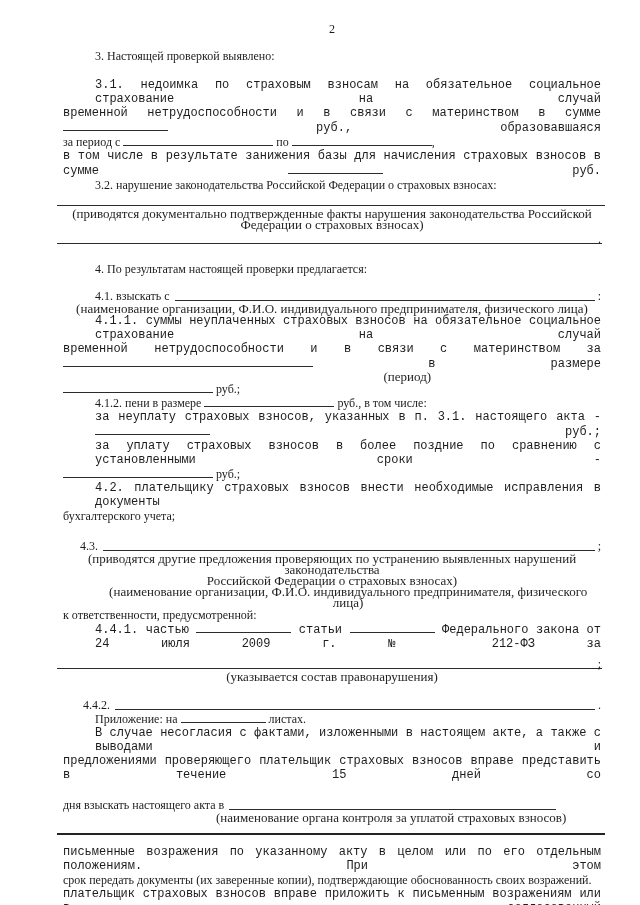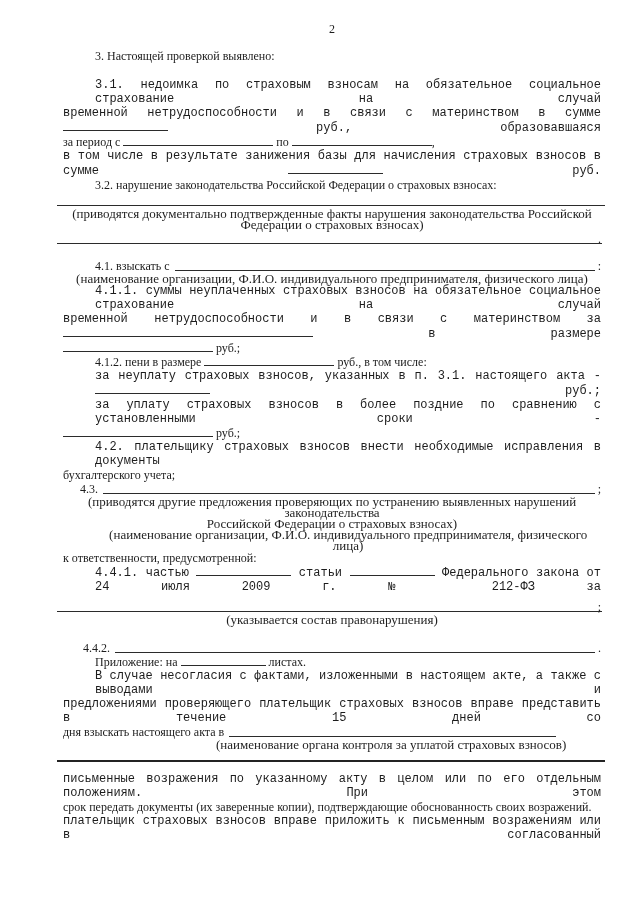--- a/index.html
+++ b/index.html
@@ -25,21 +25,21 @@
 
   
   .jl { text-align:justify; text-align-last:justify;font-family:Liberation Mono, monospace; }
 
   
   .bl { display:inline-block; border-bottom:1px solid #2b2b2b; height:11px; vertical-align:baseline; }
   .w85{width:85px}.w95{width:95px}.w105{width:105px}.w115{width:115px}
   .w130{width:130px}.w140{width:140px}.w150{width:150px}.w250{width:250px}
 
   
-  .flexline { display:flex; }
+  .flexline { display:flex;margin-top:16px; }
   .flexline .nw { white-space:nowrap; }
   .fb { flex:1; border-bottom:1px solid #2b2b2b; align-self:flex-end; margin:0 3px 2px 5px; }
   .fb-short { margin-right:45px; }
 
   
   .rl { height:12px; border-bottom:1px solid #2b2b2b; }
   .wide { margin-left:-6px; margin-right:-4px; }
 
   
   .cap { font-size:13px; line-height:11px; text-align:center; color:#1f1f1f; }
@@ -82,34 +82,36 @@
     </div>
 
     <div class="ln ind">3.2. нарушение законодательства Российской Федерации о страховых взносах:</div>
     <div class="rl wide mt2"></div>
     <div class="cap mt2">(приводятся документально подтвержденные факты нарушения законодательства Российской Федерации о страховых взносах)</div>
     <div class="ln flexline mt2">
       <span class="fb wide"></span>
         <span>.</span>
     </div>
 
+    <div class="ln ind mt16">4. По результатам настоящей проверки предлагается:</div>
 
     <div class="ln ind flexline mt13">
       <span class="nw">4.1. взыскать с</span>
       <span class="fb"></span>
       <span>:</span>
     </div>
     <div class="cap">(наименование организации, Ф.И.О. индивидуального предпринимателя, физического лица)</div>
 
     <div class="ln ind jl">4.1.1. суммы неуплаченных страховых взносов на обязательное социальное страхование на случай</div>
     <div class="ln jl">
       <span>временной нетрудоспособности и в связи с материнством за</span>
       <span class="bl w250"></span>
       <span>в размере</span>
     </div>
+    <div class="cap cap-period">(период)</div>
     <div class="ln">
       <span class="bl w150"></span>
       <span>руб.;</span>
     </div>
 
     <div class="ln ind">
       <span>4.1.2. пени в размере</span>
       <span class="bl w130"></span>
       <span>руб., в том числе:</span>
     </div>

